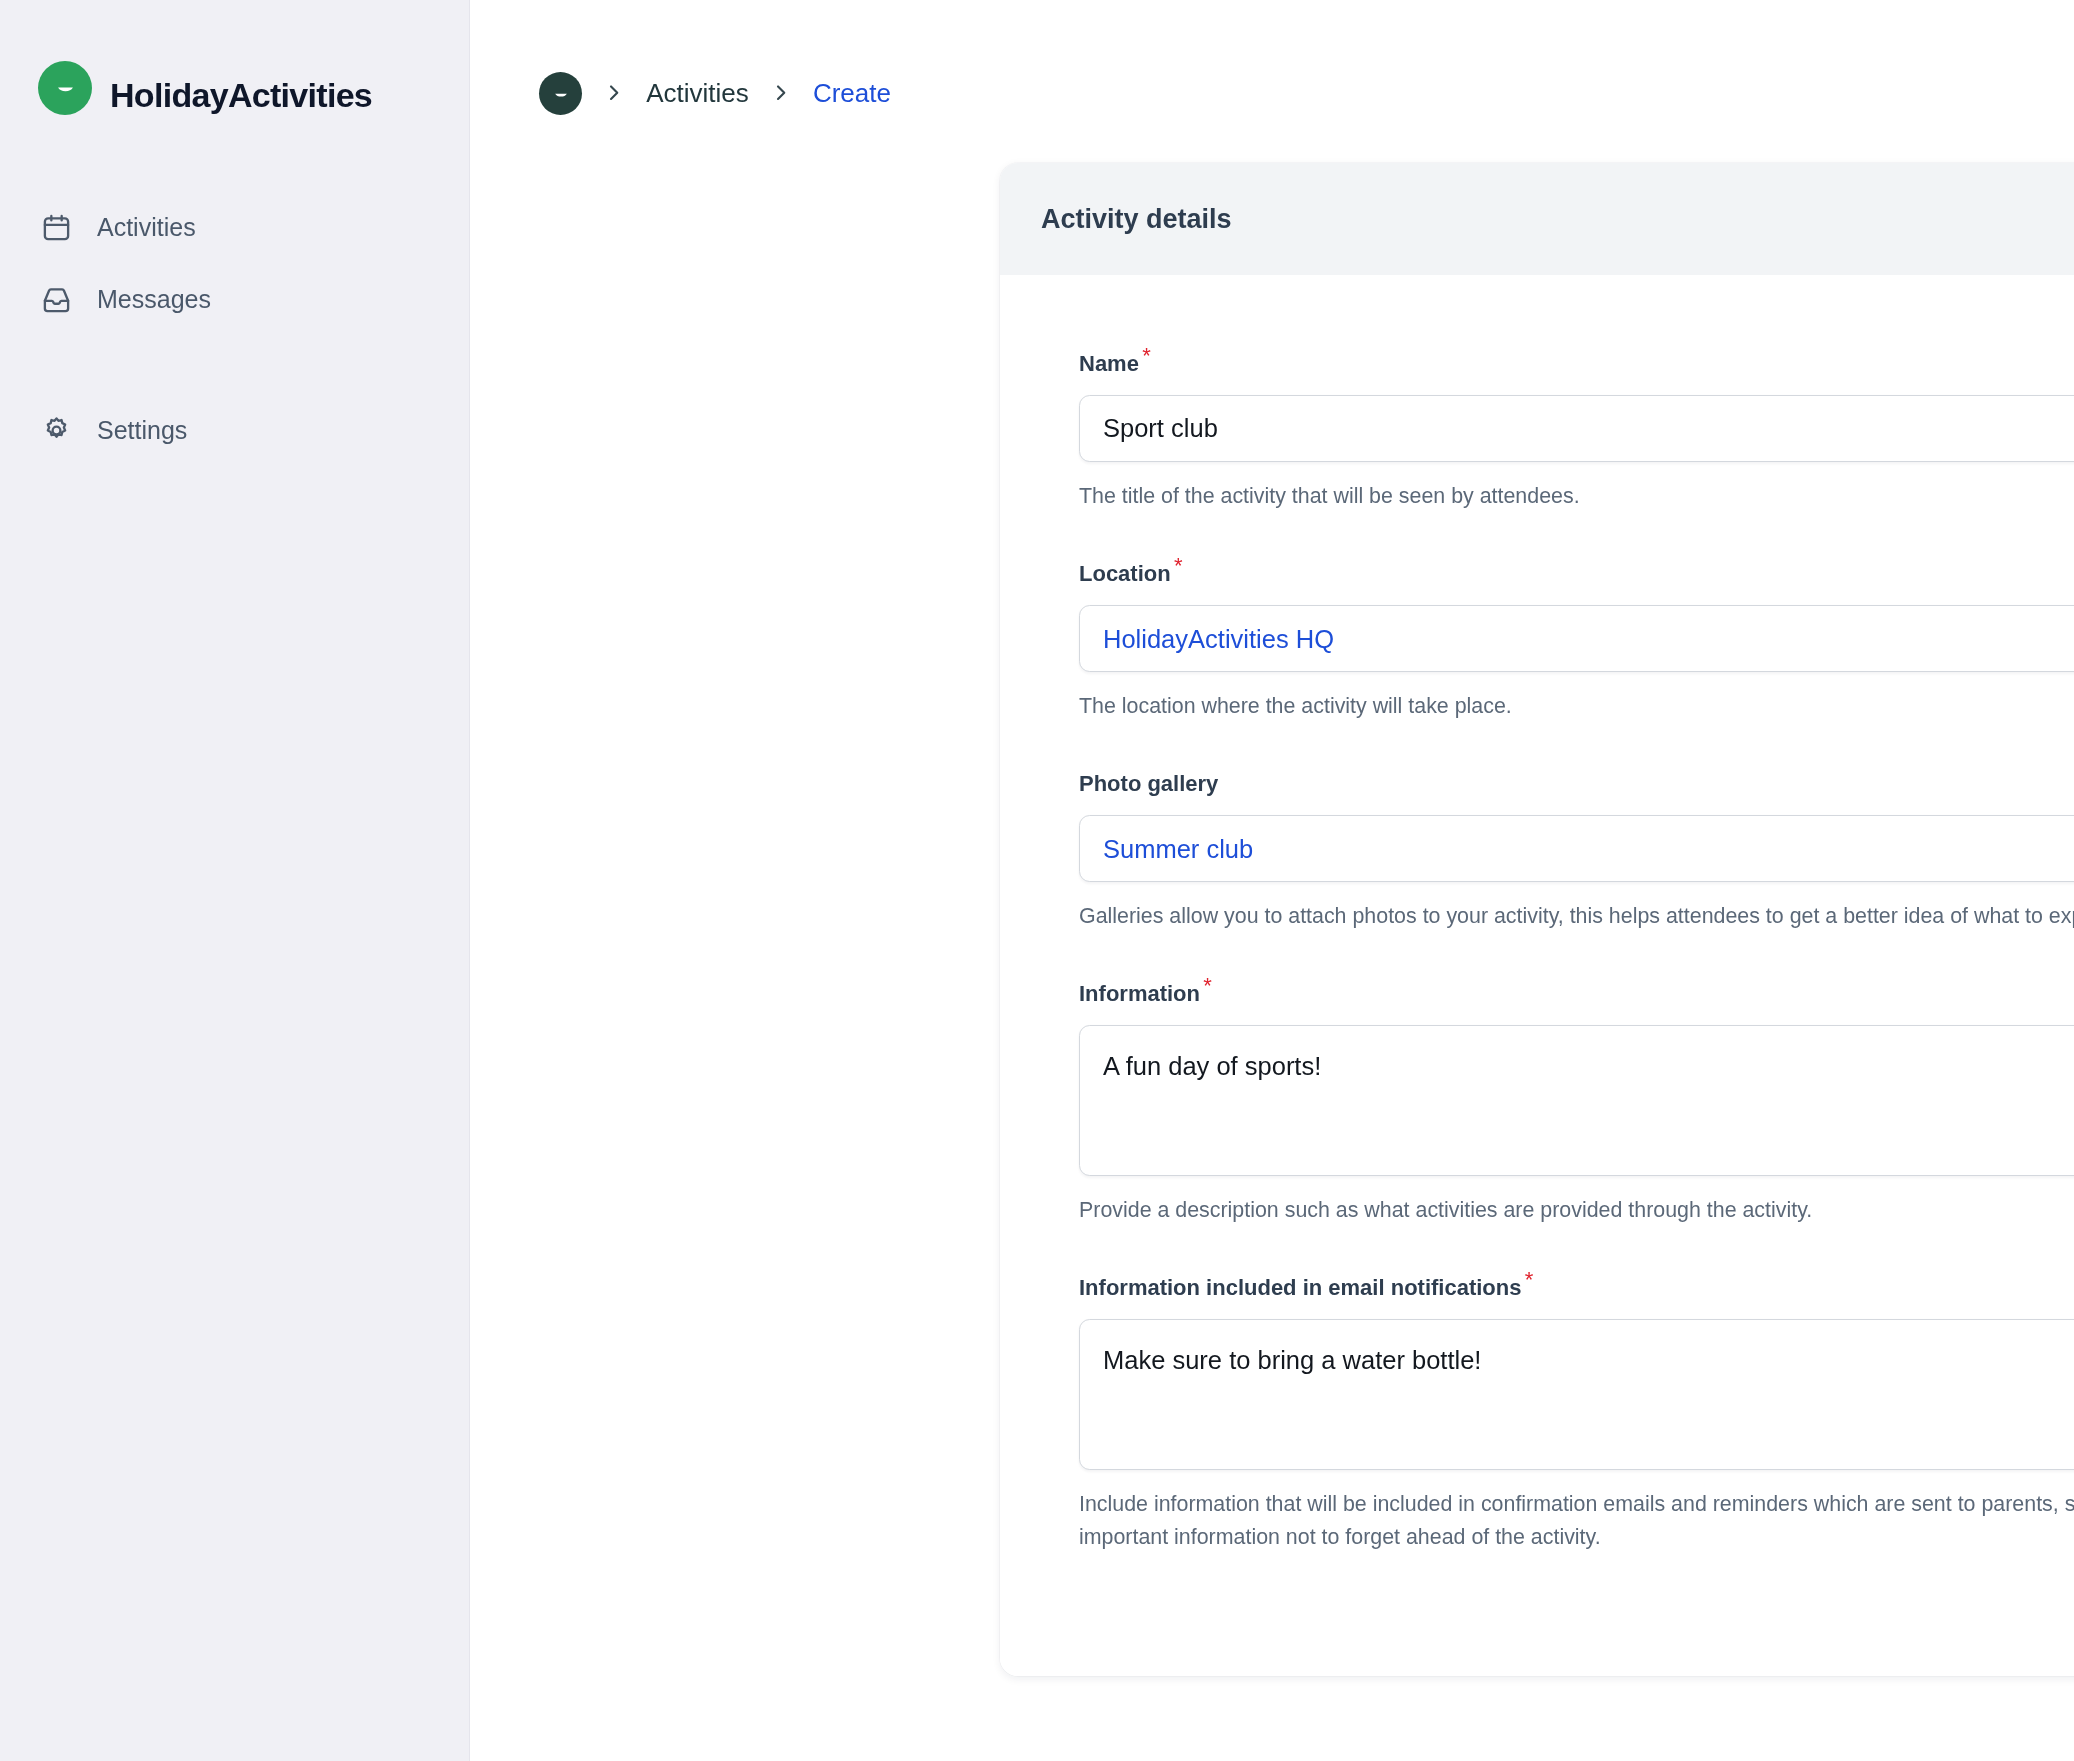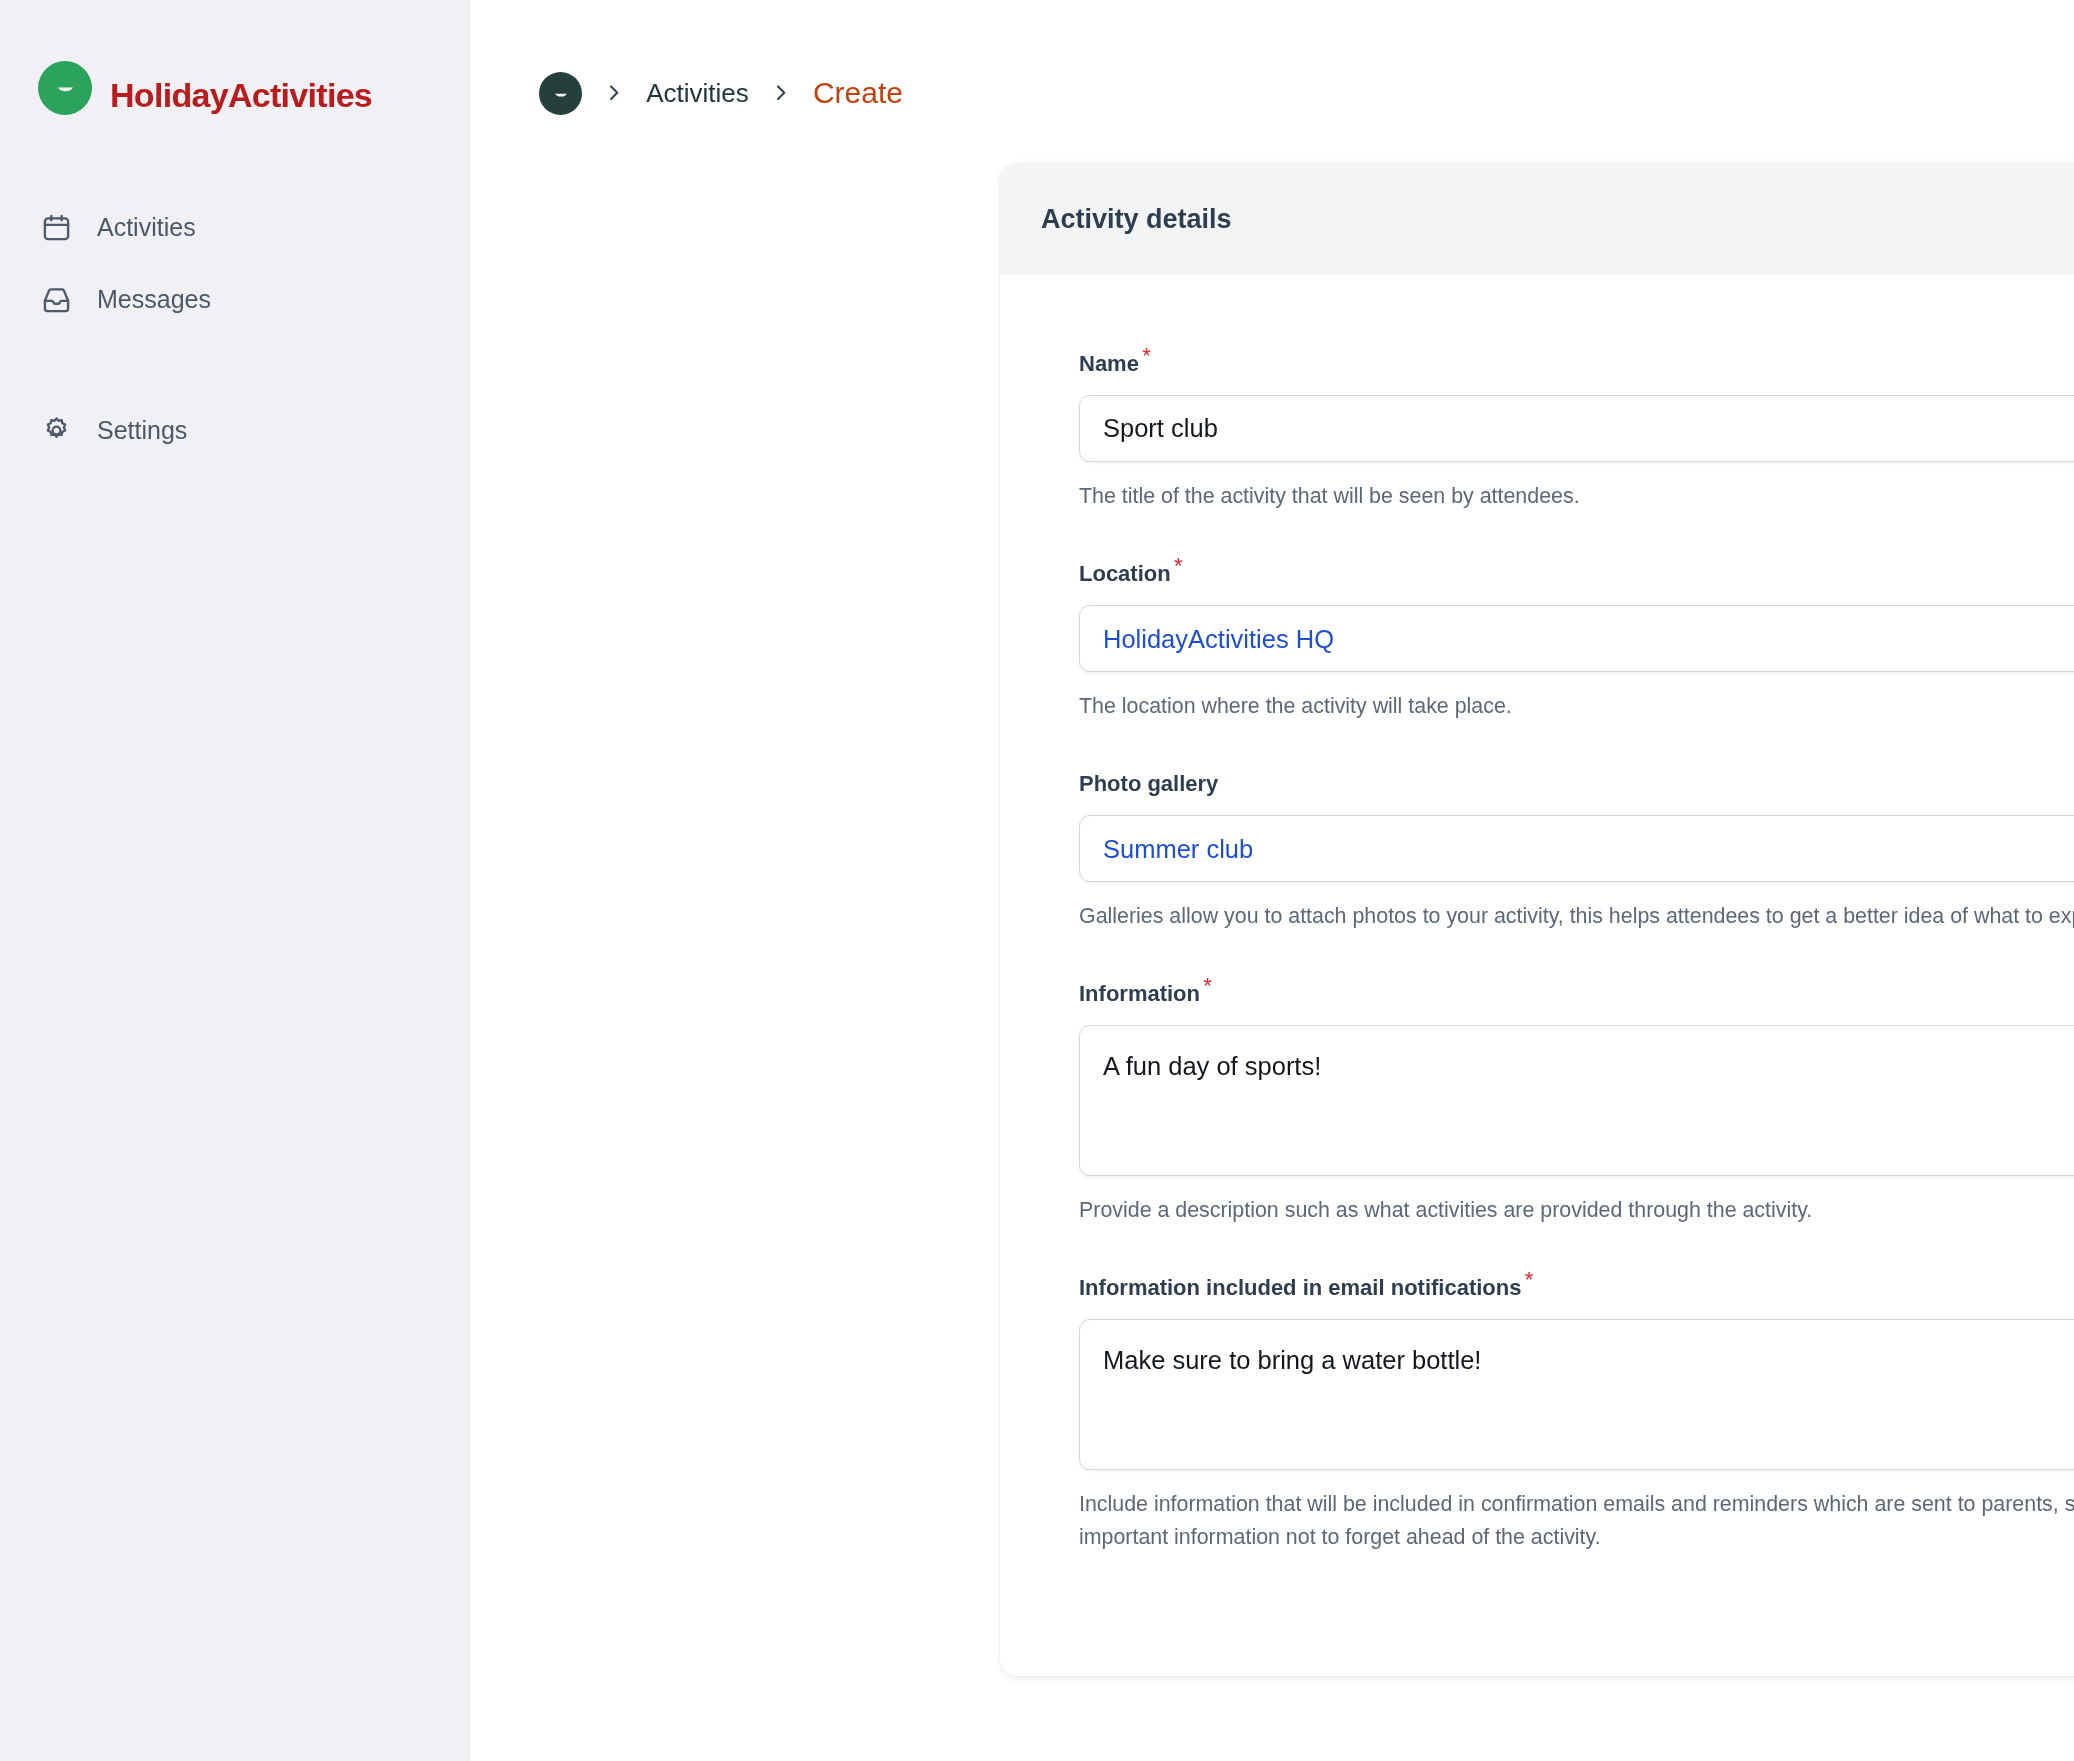--- a/index.html
+++ b/index.html
@@ -46,21 +46,21 @@
     justify-content: center;
     flex: 0 0 54px;
   }
 
   .brand-mark svg { display: block; }
 
   .brand-name {
     font-size: 34px;
     font-weight: 700;
     letter-spacing: -0.7px;
-    color: #b91c1c;
+    color: #0f172a;
     white-space: nowrap;
     margin-top: 16px;
   }
 
   .nav {
     margin-top: 64px;
     display: flex;
     flex-direction: column;
   }
 
@@ -127,22 +127,22 @@
   }
 
   .crumb-link {
     font-size: 26px;
     color: #22373c;
     white-space: nowrap;
     cursor: pointer;
   }
 
   .crumb-current {
-    font-size: 30px;
-    color: #c2410c;
+    font-size: 26px;
+    color: #1d4ed8;
     white-space: nowrap;
   }
 
   
   .card {
     margin: 0 48px 0 530px;
     position: absolute;
     left: 0;
     top: 163px;
     width: 1503px;

